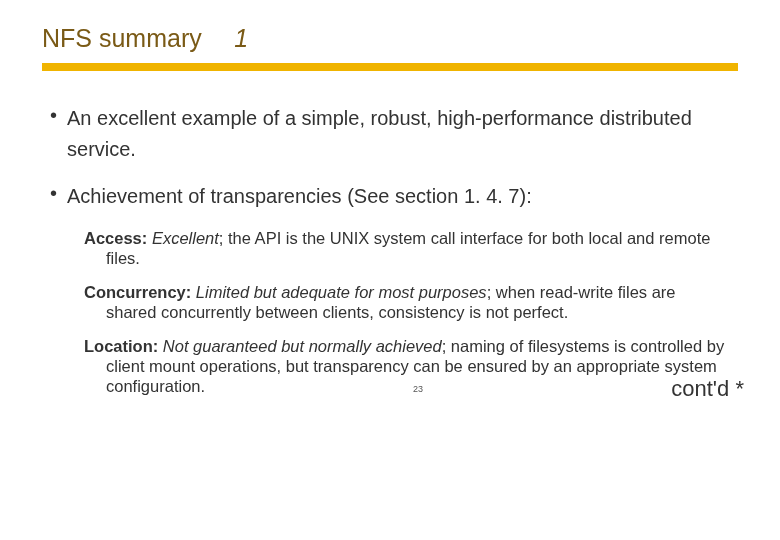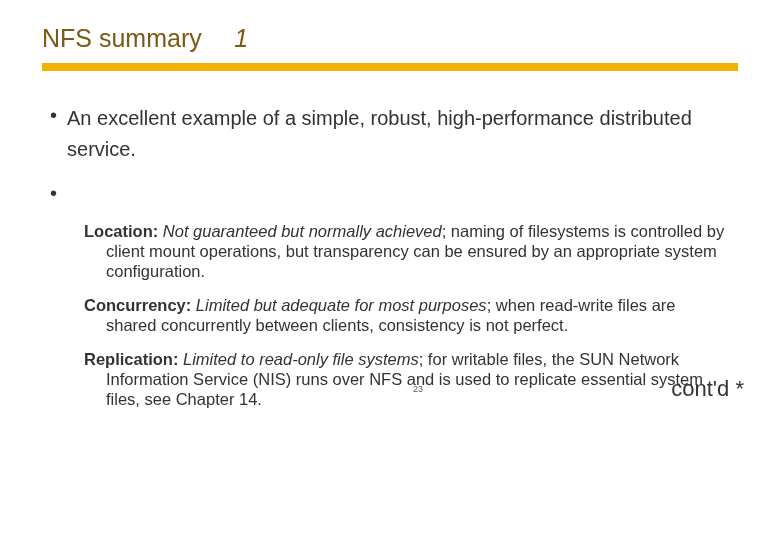--- a/index.html
+++ b/index.html
@@ -103,36 +103,37 @@
 
   <div class="content">
 
     <div class="bullet">
       <div class="dot">•</div>
       <div class="txt">An excellent example of a simple, robust, high-performance distributed service.</div>
     </div>
 
     <div class="bullet">
       <div class="dot">•</div>
+      <div class="txt">Achievement of transparencies (See section 1. 4. 7):</div>
     </div>
 
     <div class="sub-list">
 
-
       <div class="sub-item">
-        <span class="lead">Location:</span><span class="annot"> Not guaranteed but normally achieved</span><span>; naming of filesystems is controlled by client mount operations, but transparency can be ensured by an appropriate system configuration.</span>
+        <span class="lead">Access:</span><span class="annot"> Excellent</span><span>; the API is the UNIX system call interface for both local and remote files.</span>
       </div>
 
       <div class="sub-item">
         <span class="lead">Concurrency:</span><span class="annot"> Limited but adequate for most purposes</span><span>; when read-write files are shared concurrently between clients, consistency is not perfect.</span>
       </div>
 
       <div class="sub-item">
-        <span class="lead">Replication:</span><span class="annot"> Limited to read-only file systems</span><span>; for writable files, the SUN Network Information Service (NIS) runs over NFS and is used to replicate essential system files, see Chapter 14.</span>
+        <span class="lead">Location:</span><span class="annot"> Not guaranteed but normally achieved</span><span>; naming of filesystems is controlled by client mount operations, but transparency can be ensured by an appropriate system configuration.</span>
       </div>
+
 
     </div>
   </div>
 
   <div class="page-num">23</div>
 
   <div class="contd">
     <span>cont'd</span><span> *</span>
   </div>
 

